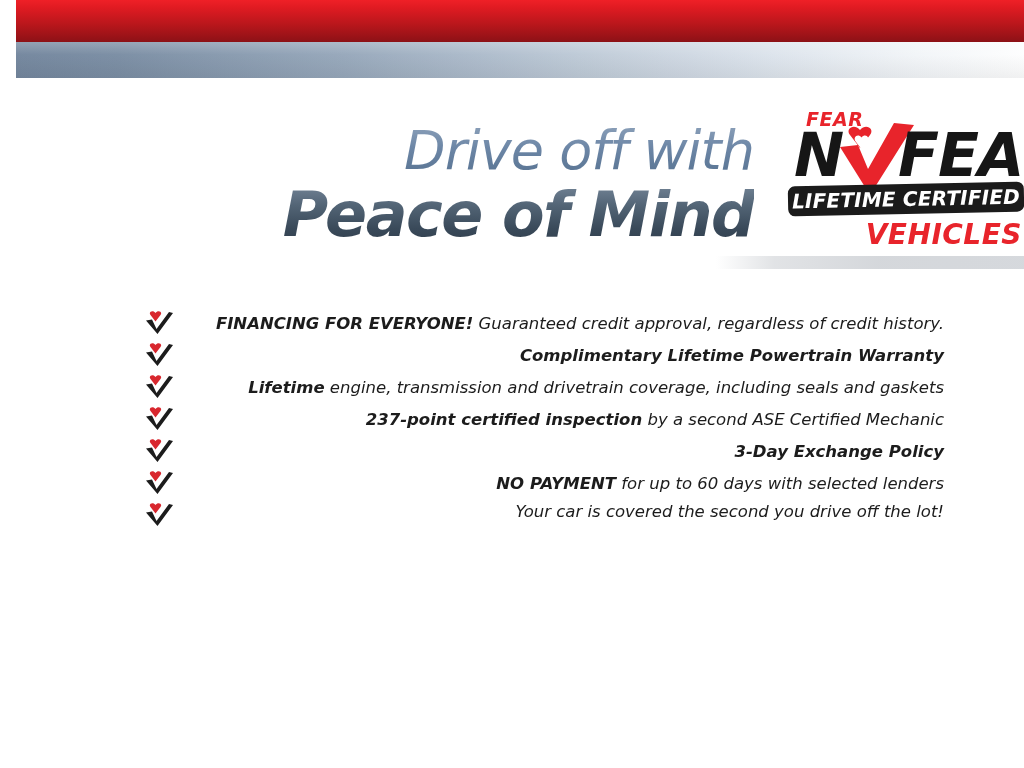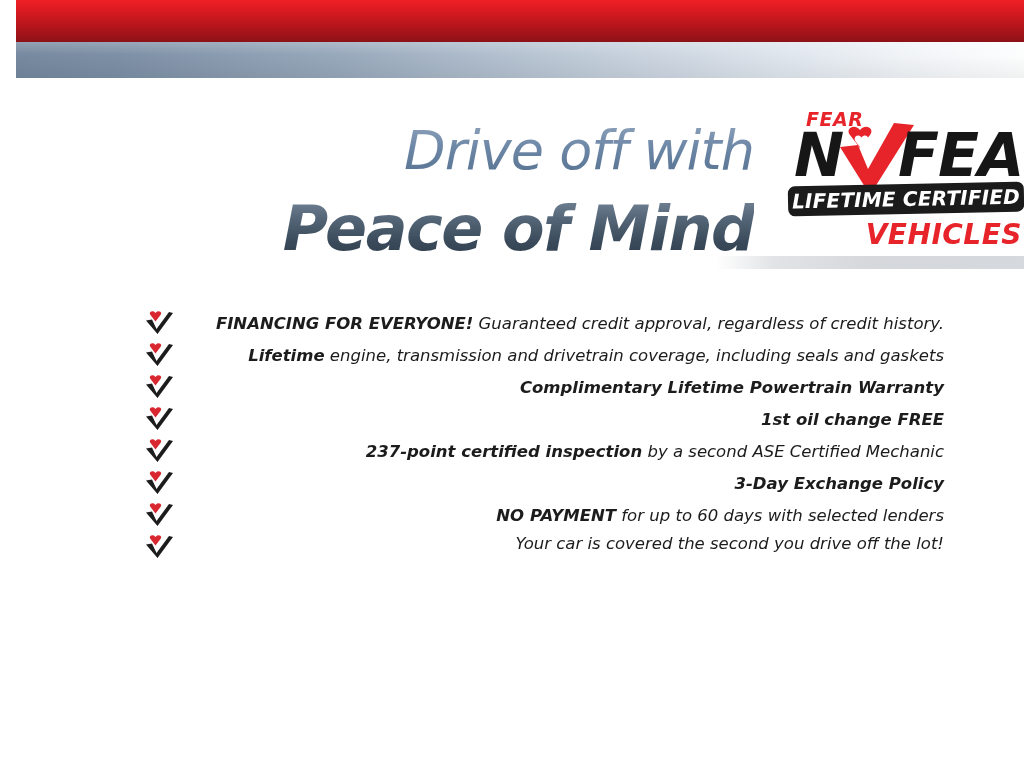--- a/index.html
+++ b/index.html
@@ -99,21 +99,21 @@
     -webkit-text-fill-color: transparent;
     white-space: nowrap;
   }
   .headline-line2 {
     font-family: "DejaVu Sans", sans-serif;
     font-style: italic;
     font-weight: bold;
     font-size: 62px;
     line-height: 66px;
     letter-spacing: -1.5px;
-    margin-top: 16px;
+    margin-top: 2px;
     margin-left: 52px;
     color: #3c4d5e;
     background: linear-gradient(to bottom, #76879a 0%, #536576 35%, #3a4a5a 70%, #2f3d4b 100%);
     -webkit-background-clip: text;
     background-clip: text;
     -webkit-text-fill-color: transparent;
     white-space: nowrap;
   }
 
   
@@ -310,35 +310,28 @@
             <path d="M2 9.5 L8 8.5 L12.5 18 L25 1 L29 2 L13.5 23 Z" fill="#1c1c1c"></path>
             <path d="M6.5 4 C4 1, 9 -1.5, 11.5 2 C14 -1.5, 19 1, 16.5 4 L11.5 10.5 Z" fill="#d8272e"></path>
           </svg></span>
         <div class="benefit-text"><span class="strong">FINANCING FOR EVERYONE!</span><span> Guaranteed credit approval, regardless of credit history.</span></div>
       </div>
       <div class="benefit-row">
         <span class="benefit-check"><svg viewBox="0 0 30 24">
             <path d="M2 9.5 L8 8.5 L12.5 18 L25 1 L29 2 L13.5 23 Z" fill="#1c1c1c"></path>
             <path d="M6.5 4 C4 1, 9 -1.5, 11.5 2 C14 -1.5, 19 1, 16.5 4 L11.5 10.5 Z" fill="#d8272e"></path>
           </svg></span>
+        <div class="benefit-text"><span class="strong">Complimentary Lifetime Powertrain Warranty</span></div>
+      </div>
+      <div class="benefit-row">
+        <span class="benefit-check"><svg viewBox="0 0 30 24">
+            <path d="M2 9.5 L8 8.5 L12.5 18 L25 1 L29 2 L13.5 23 Z" fill="#1c1c1c"></path>
+            <path d="M6.5 4 C4 1, 9 -1.5, 11.5 2 C14 -1.5, 19 1, 16.5 4 L11.5 10.5 Z" fill="#d8272e"></path>
+          </svg></span>
         <div class="benefit-text"><span class="strong">Lifetime</span><span> engine, transmission and drivetrain coverage, including seals and gaskets</span></div>
-      </div>
-      <div class="benefit-row">
-        <span class="benefit-check"><svg viewBox="0 0 30 24">
-            <path d="M2 9.5 L8 8.5 L12.5 18 L25 1 L29 2 L13.5 23 Z" fill="#1c1c1c"></path>
-            <path d="M6.5 4 C4 1, 9 -1.5, 11.5 2 C14 -1.5, 19 1, 16.5 4 L11.5 10.5 Z" fill="#d8272e"></path>
-          </svg></span>
-        <div class="benefit-text"><span class="strong">Complimentary Lifetime Powertrain Warranty</span></div>
-      </div>
-      <div class="benefit-row">
-        <span class="benefit-check"><svg viewBox="0 0 30 24">
-            <path d="M2 9.5 L8 8.5 L12.5 18 L25 1 L29 2 L13.5 23 Z" fill="#1c1c1c"></path>
-            <path d="M6.5 4 C4 1, 9 -1.5, 11.5 2 C14 -1.5, 19 1, 16.5 4 L11.5 10.5 Z" fill="#d8272e"></path>
-          </svg></span>
-        <div class="benefit-text"><span class="strong">1st oil change FREE</span></div>
       </div>
       <div class="benefit-row">
         <span class="benefit-check"><svg viewBox="0 0 30 24">
             <path d="M2 9.5 L8 8.5 L12.5 18 L25 1 L29 2 L13.5 23 Z" fill="#1c1c1c"></path>
             <path d="M6.5 4 C4 1, 9 -1.5, 11.5 2 C14 -1.5, 19 1, 16.5 4 L11.5 10.5 Z" fill="#d8272e"></path>
           </svg></span>
         <div class="benefit-text"><span class="strong">237-point certified inspection</span><span> by a second ASE Certified Mechanic</span></div>
       </div>
       <div class="benefit-row">
         <span class="benefit-check"><svg viewBox="0 0 30 24">

